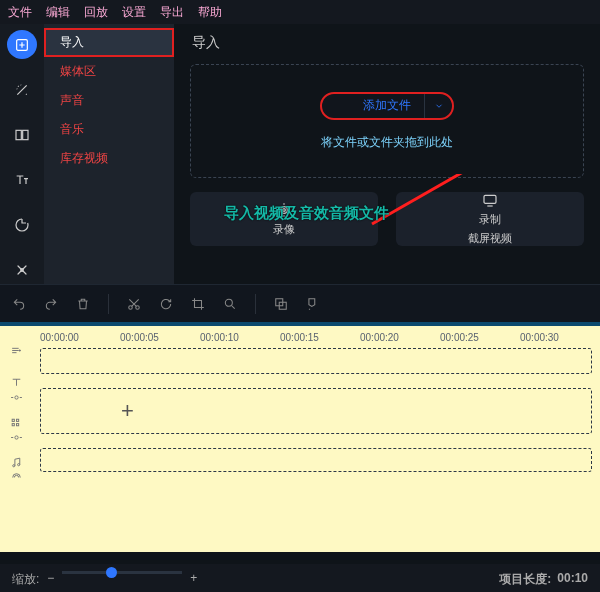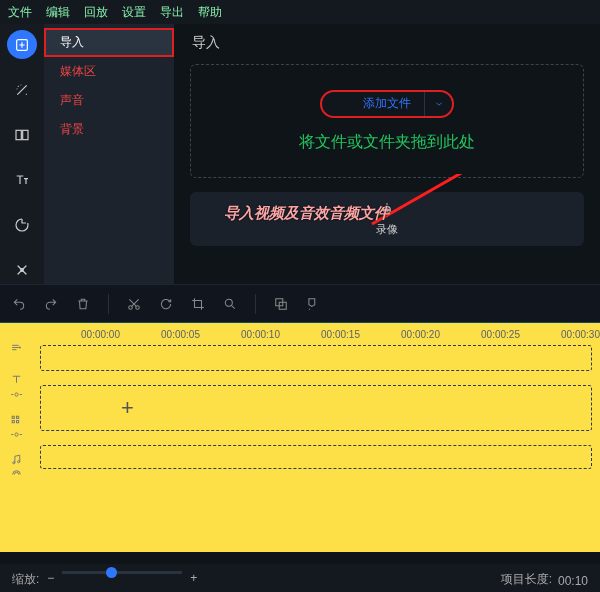--- a/index.html
+++ b/index.html
@@ -4,21 +4,21 @@
 <style>
   * { margin: 0; padding: 0; box-sizing: border-box; }
   body {
     width: 600px; height: 592px;
     background: #0f1419; color: #ccc;
     font-family: "Microsoft YaHei", Arial, sans-serif;
     font-size: 12px; overflow: hidden; position: relative;
   }
   .menubar {
     display: flex; align-items: center; height: 24px;
-    background: #14181f; color: #86efac; font-size: 12px;
+    background: #14181f; color: #f9a8d4; font-size: 12px;
     padding-left: 8px; gap: 14px;
   }
   .menubar span { cursor: pointer; }
   .body-row { display: flex; height: 260px; }
   .tool-strip {
     width: 44px; background: #161b22;
     display: flex; flex-direction: column; align-items: center;
     padding-top: 6px; gap: 16px;
   }
   .tool-strip .ticon {
@@ -58,27 +58,26 @@
     border: 2px solid #e02020; background: #11151c;
     border-radius: 18px; height: 28px; width: 134px;
     display: flex; align-items: center; justify-content: center;
     color: #2f77ff; font-size: 12px; cursor: pointer; position: relative;
   }
   .add-btn .caret {
     position: absolute; right: 0; top: 0; bottom: 0; width: 28px;
     display: flex; align-items: center; justify-content: center;
     border-left: 1px solid #2a3340;
   }
-  .drop-hint { color: #22c55e; font-size: 16px; }
+  .drop-hint { color: #7dd3fc; font-size: 12px; }
 
   .red-note {
     position: absolute; left: 50px; top: 180px;
-    color: #fca5a5; font-weight: bold; font-size: 15px;
+    color: #14b8a6; font-weight: bold; font-size: 15px;
     text-shadow: 0 0 2px #000;
-    font-style: italic;
   }
   .arrow {
     position: absolute; left: 188px; top: 150px; width: 170px; height: 60px;
     pointer-events: none;
   }
 
   .action-row {
     display: flex; gap: 18px; margin-top: 14px;
   }
   .action-card {
@@ -92,23 +91,22 @@
   .edit-toolbar {
     display: flex; align-items: center; height: 38px;
     background: #11161e; border-top: 1px solid #1f2732;
     padding: 0 12px; gap: 18px; color: #777;
   }
   .edit-toolbar .sep { width: 1px; height: 20px; background: #2a303a; }
   .edit-toolbar svg { width: 14px; height: 14px; stroke: #888; fill: none; stroke-width: 1.8; }
   .edit-toolbar .ic { cursor: pointer; display:flex; }
 
   .timeline {
-    background: #fde047; height: 230px; position: relative;
-    border-top: 1px solid #0c4a6e;
-    text-align: right;
+    background: #fef9c3; height: 230px; position: relative;
+    border-top: 4px solid #0c4a6e;
   }
   .ruler {
     display: flex; align-items: center; height: 22px;
     padding-left: 40px; color: #586170; font-size: 10px;
   }
   .ruler .tick { width: 82px; }
   .tl-icons {
     position: absolute; left: -2px; top: 0; width: 36px; height: 100%;
     display: flex; flex-direction: column; align-items: center;
     padding-top: 4px;
@@ -128,21 +126,21 @@
 
   .footer {
     position:absolute; bottom:-2px; left:0; right:0;
     height: 30px; background:#14181f;
     display:flex; align-items:center; padding:0 12px;
     color:#aaa; font-size:12px; justify-content:space-between;
   }
   .zoom { display:flex; align-items:flex-start; gap:8px; }
   .zoom .bar { width:120px; height:3px; background:#2a3340; position:relative; }
   .zoom .dot { position:absolute; left:44px; top:-4px; width:11px; height:11px; border-radius:50%; background:#2f77ff; }
-  .dur { display:flex; align-items:flex-end; gap:6px; }
+  .dur { display:flex; align-items:flex-start; gap:6px;font-weight:bold; }
 </style>
 </head>
 <body>
 
 <div class="menubar">
   <span>文件</span>
   <span>编辑</span>
   <span>回放</span>
   <span>设置</span>
   <span>导出</span>
@@ -185,21 +183,22 @@
           <path d="M6 6l12 12M6 18L18 6" stroke-linecap="round"></path>
           <circle cx="12" cy="12" r="2" fill="#ccc"></circle>
         </svg>
     </div>
   </div>
 
   <div class="side-list">
     <div class="item sel">导入</div>
     <div class="item">媒体区</div>
     <div class="item">声音</div>
-    <div class="item">背景</div>
+    <div class="item">音乐</div>
+    <div class="item">库存视频</div>
   </div>
 
   <div class="main-pane">
     <div class="main-title">导入</div>
 
     <div class="drop-zone">
       <div class="add-btn">
         <span>添加文件</span>
         <span class="caret">
           <svg width="10" height="10" viewBox="0 0 24 24">
@@ -222,20 +221,28 @@
 
     <div class="action-row">
       <div class="action-card">
         <svg viewBox="0 0 24 24">
             <circle cx="12" cy="12" r="5"></circle>
             <circle cx="12" cy="12" r="2"></circle>
             <path d="M12 2v2M12 20v2"></path>
           </svg>
         <span>录像</span>
       </div>
+      <div class="action-card">
+        <svg viewBox="0 0 24 24">
+            <rect x="3" y="5" width="18" height="12" rx="2"></rect>
+            <path d="M8 21h8"></path>
+          </svg>
+        <span>录制</span>
+        <span>截屏视频</span>
+      </div>
     </div>
   </div>
 </div>
 
 <div class="edit-toolbar">
   <span class="ic">
       <svg viewBox="0 0 24 24">
         <path d="M9 14l-5-5 5-5M4 9h10a6 6 0 0 1 0 12"></path>
       </svg>
     </span>

